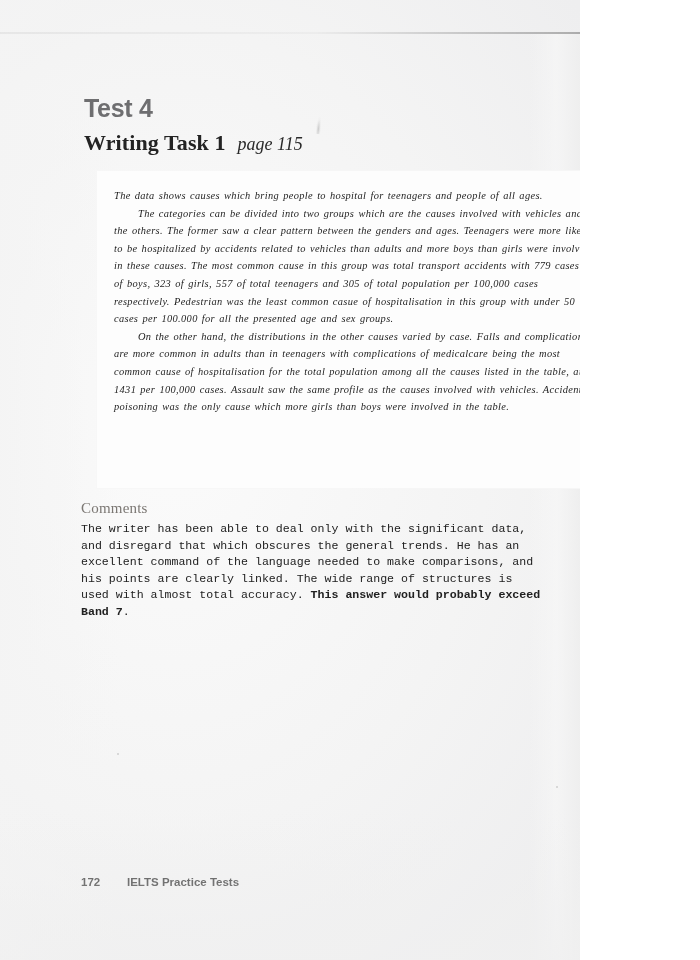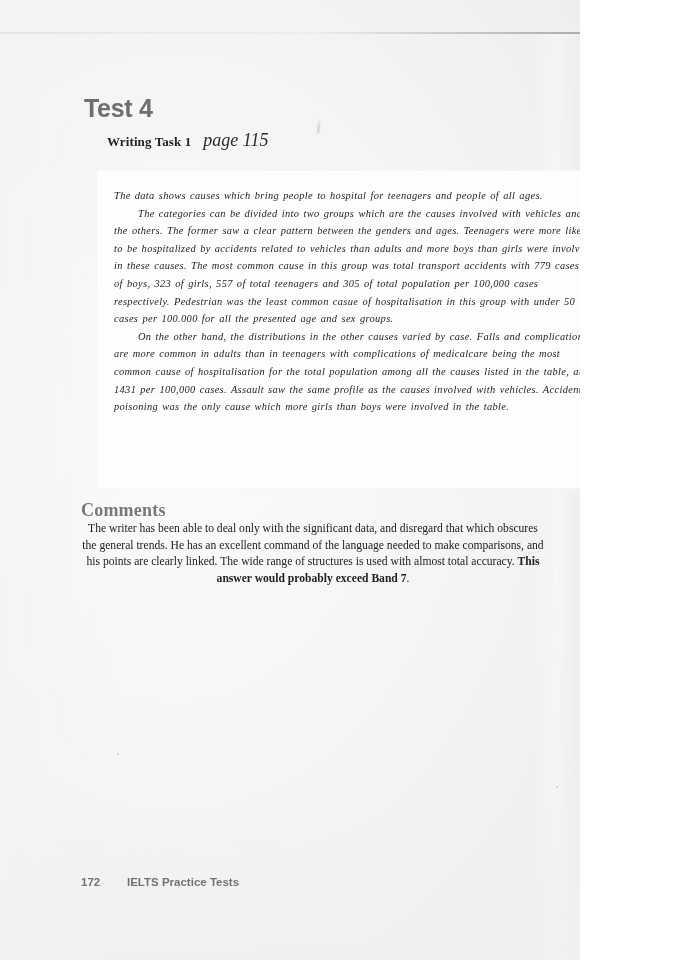--- a/index.html
+++ b/index.html
@@ -79,24 +79,23 @@
   }
   .task-line {
     position: absolute;
     left: 84px;
     top: 130px;
     white-space: nowrap;
   }
   .task-title {
     font-family: "Liberation Serif", serif;
     font-weight: bold;
-    font-size: 13px;
+    font-size: 22px;
     color: #232323;
     letter-spacing: 0.1px;
-    margin-left: 23px;
   }
   .task-page {
     font-family: "Liberation Serif", serif;
     font-style: italic;
     font-size: 18px;
     color: #2a2a2a;
     margin-left: 12px;
     margin-top: 27px;
   }
   .stray-mark {
@@ -139,35 +138,33 @@
   .answer-body p.indented {
     text-indent: 24px;
   }
 
   
   .comments-heading {
     position: absolute;
     left: 81px;
     top: 500px;
     font-family: "Liberation Serif", serif;
-    font-size: 18px;
+    font-size: 15px;
     color: #7b7773;
     letter-spacing: 0.2px;
-    font-weight: bold;
   }
   .comments-body {
     position: absolute;
     left: 81px;
     top: 521px;
     width: 464px;
-    font-family: Liberation Serif, serif;
+    font-family: Liberation Mono, monospace;
     font-size: 11.6px;
     line-height: 16.6px;
     color: #212121;
-    text-align: center;
   }
   .comments-body .bold {
     font-weight: bold;
   }
 
   
   .footer {
     position: absolute;
     left: 81px;
     top: 876px;

